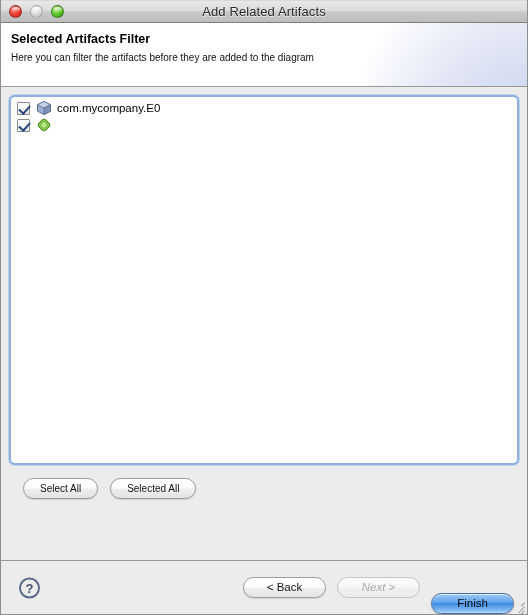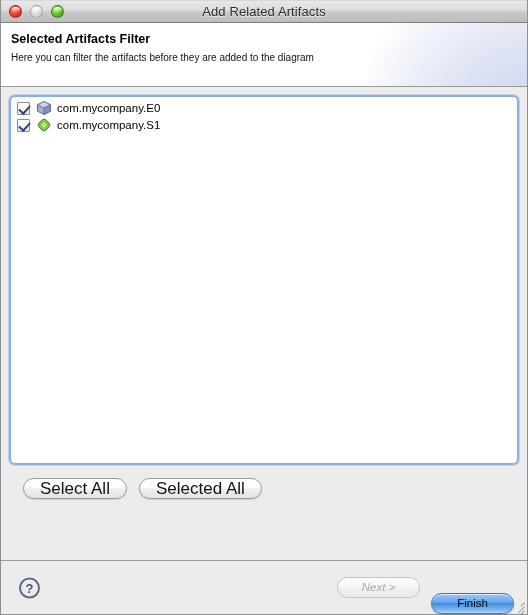--- a/index.html
+++ b/index.html
@@ -157,21 +157,21 @@
 
   
   #sel-buttons {
     margin-top: 13px;
     display: flex;
     gap: 12px;
     padding-left: 14px;
   }
   .aqua-btn {
     font-family: "Liberation Sans", "DejaVu Sans", sans-serif;
-    font-size: 17px;
+    font-size: 10px;
     color: #131313;
     height: 21px;
     line-height: 19px;
     padding: 0 16px;
     border-radius: 11px;
     border: 1px solid #9b9b9b;
     background: linear-gradient(to bottom, #ffffff 0%, #fcfcfc 48%, #eeeeee 52%, #e3e3e3 100%);
     box-shadow: 0 1px 1px rgba(0,0,0,.13), inset 0 1px 0 #fff;
     text-align: center;
     white-space: nowrap;
@@ -296,34 +296,34 @@
       <div class="list-row">
         <div class="cb checked"></div>
         <div class="ico">
           <svg width="16" height="16" viewBox="0 0 16 16" aria-hidden="true">
             <g stroke="#4e8c22" stroke-width="1" stroke-linejoin="round">
               <rect x="3.2" y="3.2" width="9.6" height="9.6" rx="3" fill="#8fd14f" transform="rotate(45 8 8)"></rect>
             </g>
             <rect x="5.2" y="5.2" width="5.6" height="5.6" rx="1.6" fill="#b9e58a" stroke="#6aa93a" stroke-width=".8" transform="rotate(45 8 8)"></rect>
           </svg>
         </div>
-        <div class="row-label">com.mycompany.S1</div>
       </div>
 
     </div>
 
     <div id="sel-buttons">
       <div class="aqua-btn">Select All</div>
       <div class="aqua-btn">Selected All</div>
     </div>
   </div>
 
   <div id="footer">
     <div id="help-btn">?</div>
     <div id="nav-buttons">
+      <div class="nav-btn">&lt; Back</div>
       <div class="nav-btn disabled">Next &gt;</div>
       <div class="nav-btn default">Finish</div>
     </div>
     <div id="resize-grip">
       <i style="width:13px; right:0px; bottom:1px;"></i>
       <i style="width:9px;  right:0px; bottom:5px;"></i>
       <i style="width:5px;  right:0px; bottom:9px;"></i>
     </div>
   </div>
 

